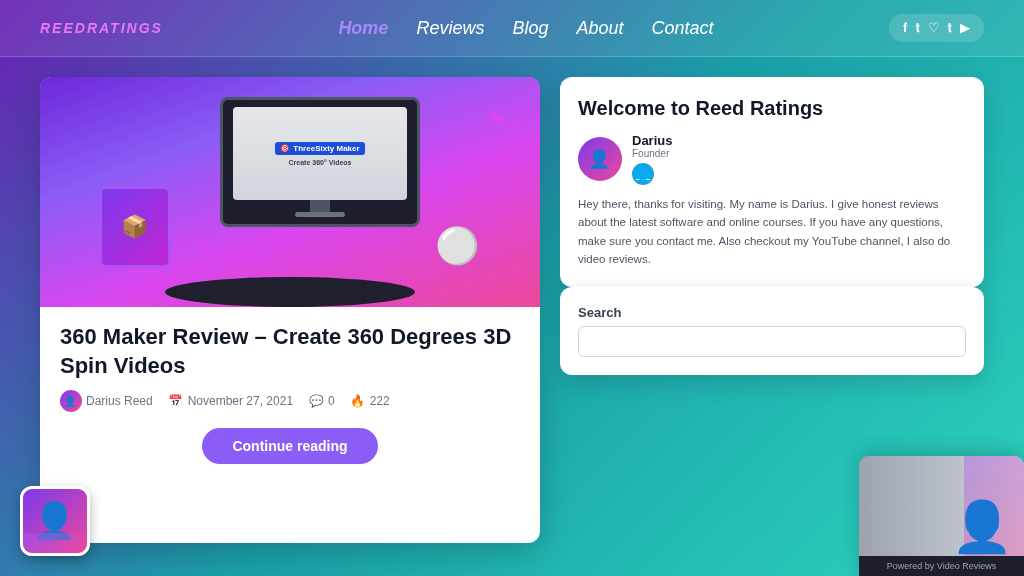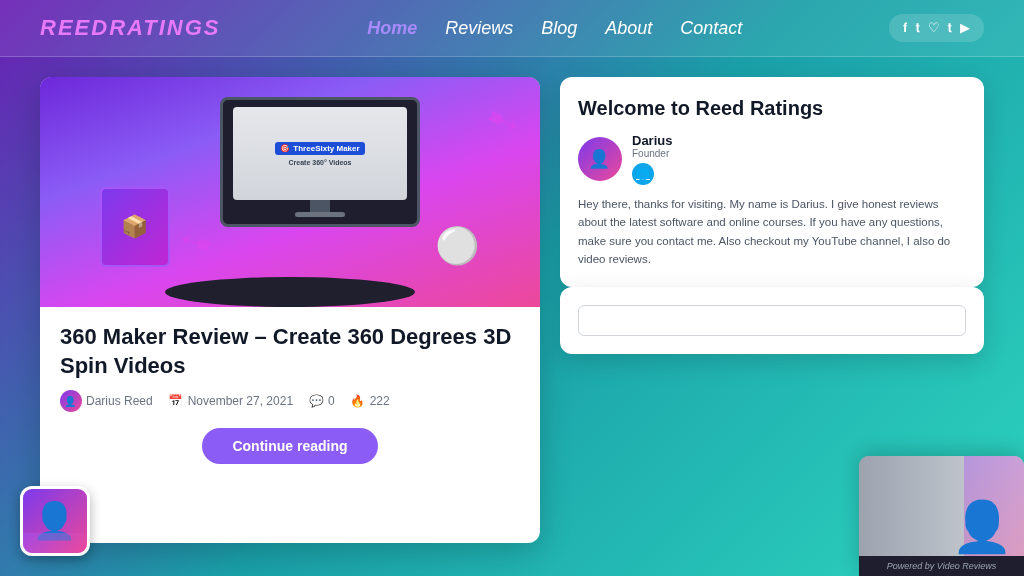--- a/index.html
+++ b/index.html
@@ -15,21 +15,21 @@
     
     .header {
       display: flex;
       align-items: center;
       justify-content: space-between;
       padding: 14px 40px;
       background: rgba(255,255,255,0.08);
       border-bottom: 1px solid rgba(255,255,255,0.2);
     }
     .logo {
-      font-size: 22px;
+      font-size: 14px;
       font-weight: 900;
       color: white;
       letter-spacing: 2px;
       text-transform: uppercase;
       font-style: italic;
     }
     .logo span { color: #e879f9; }
     .nav {
       display: flex;
       align-items: center;
@@ -375,21 +375,20 @@
       font-size: 13px;
       font-weight: 700;
       cursor: pointer;
     }
     .video-powered {
       background: #1e1e2e;
       color: #9ca3af;
       text-align: center;
       padding: 5px;
       font-size: 9px;
-      font-style: italic;
     }
 
     
     .three-sixty-badge {
       display: flex;
       align-items: center;
       gap: 3px;
       background: #1d4ed8;
       color: white;
       padding: 2px 5px;
@@ -481,20 +480,21 @@
         <div class="author-avatar">👤</div>
         <div class="author-info">
           <div class="name">Darius</div>
           <div class="role">Founder</div>
           <a href="#" class="author-link">🌐</a>
         </div>
       </div>
       <p class="sidebar-text">Hey there, thanks for visiting. My name is Darius. I give honest reviews about the latest software and online courses. If you have any questions, make sure you contact me. Also checkout my YouTube channel, I also do video reviews.</p>
     </div>
     <div class="sidebar-card">
+      <div class="search-label">Search</div>
       <input class="search-input" type="text" style="">
     </div>
   </div>
 </div>
 
 <div class="bottom-avatar">
   <span style="font-size:36px;">👤</span>
   <div style="position:absolute;bottom:0;left:0;right:0;height:20px;background:linear-gradient(135deg,#a855f7,#ec4899);opacity:0.5;"></div>
 </div>
 

